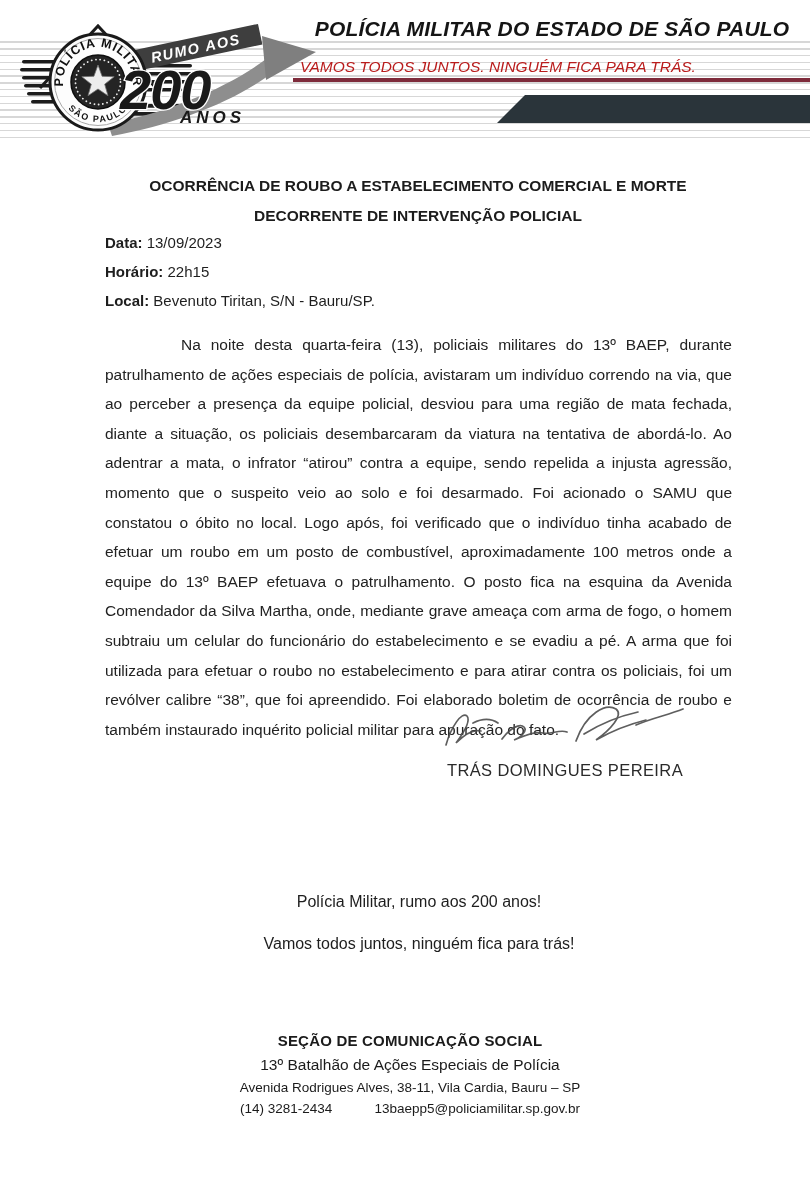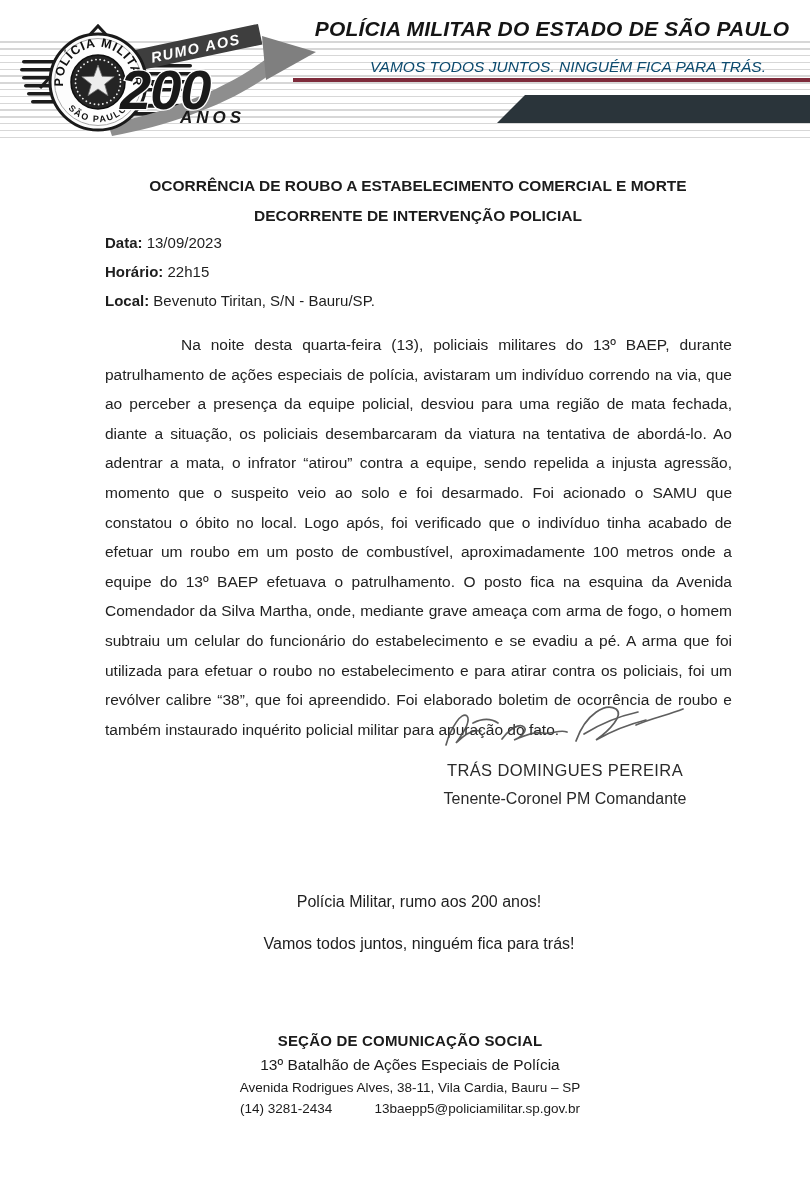--- a/index.html
+++ b/index.html
@@ -29,23 +29,23 @@
   .org-title {
     position: absolute; left: 300px; right: 6px; top: 17px;
     text-align: center;
     font-style: italic; font-weight: 700;
     font-size: 21px; letter-spacing: 0.2px; color: #151515;
     white-space: nowrap;
   }
 
   .org-slogan {
     position: absolute; left: 300px; right: 44px; top: 58px;
-    text-align: right;
+    text-align: left;
     font-style: italic; font-weight: 400;
-    font-size: 15.5px; color: #0c4a6e;
+    font-size: 15.5px; color: #b91c1c;
     white-space: nowrap;
   }
 
   .red-rule {
     position: absolute; left: 293px; right: 0; top: 78px; height: 4px;
     background: #7e2b3b;
   }
 
   .dark-bar {
     position: absolute; left: 497px; top: 95px; width: 313px; height: 28px;
@@ -185,21 +185,20 @@
       <g fill="none" stroke="#4d4d4d" stroke-width="1.7" stroke-linecap="round" opacity="0.9">
         <path d="M 6,46 C 11,28 22,12 27,17 C 31,22 22,36 16,44 C 23,37 33,30 41,32"></path>
         <path d="M 33,24 C 43,19 52,20 58,24"></path>
         <path d="M 62,40 C 70,29 80,24 84,28 C 88,32 80,39 74,41 C 82,38 93,32 103,34 C 111,36 119,30 127,33"></path>
         <path d="M 136,42 C 146,14 166,4 176,10 C 184,16 170,31 156,41 C 170,33 190,25 206,21"></path>
         <path d="M 144,35 C 160,25 180,17 198,13"></path>
         <path d="M 196,26 C 212,19 228,16 243,10"></path>
       </g>
     </svg>
     <div class="sig-name">TRÁS DOMINGUES PEREIRA</div>
-    <div class="sig-role">Tenente-Coronel PM Comandante</div>
   </div>
 
   <div class="slogans">
     <p class="slogan-line">Polícia Militar, rumo aos 200 anos!</p>
     <p class="slogan-line">Vamos todos juntos, ninguém fica para trás!</p>
   </div>
 
   <footer class="footer">
     <div class="footer-section">SEÇÃO DE COMUNICAÇÃO SOCIAL</div>
     <div class="footer-battalion">13º Batalhão de Ações Especiais de Polícia</div>

